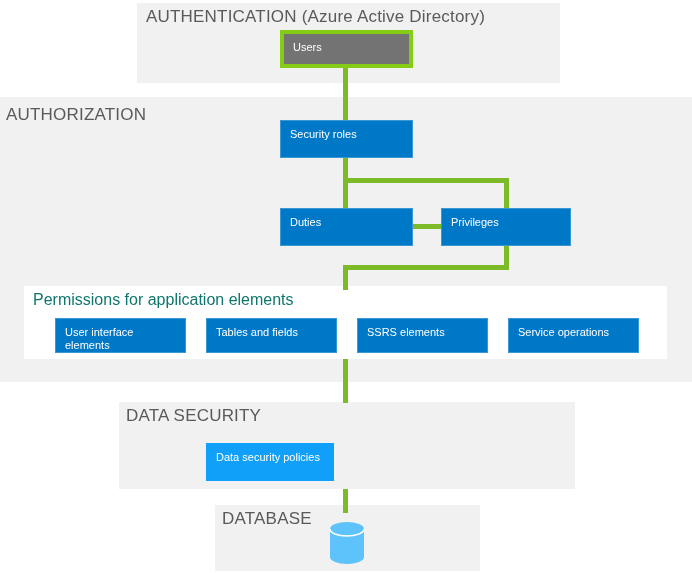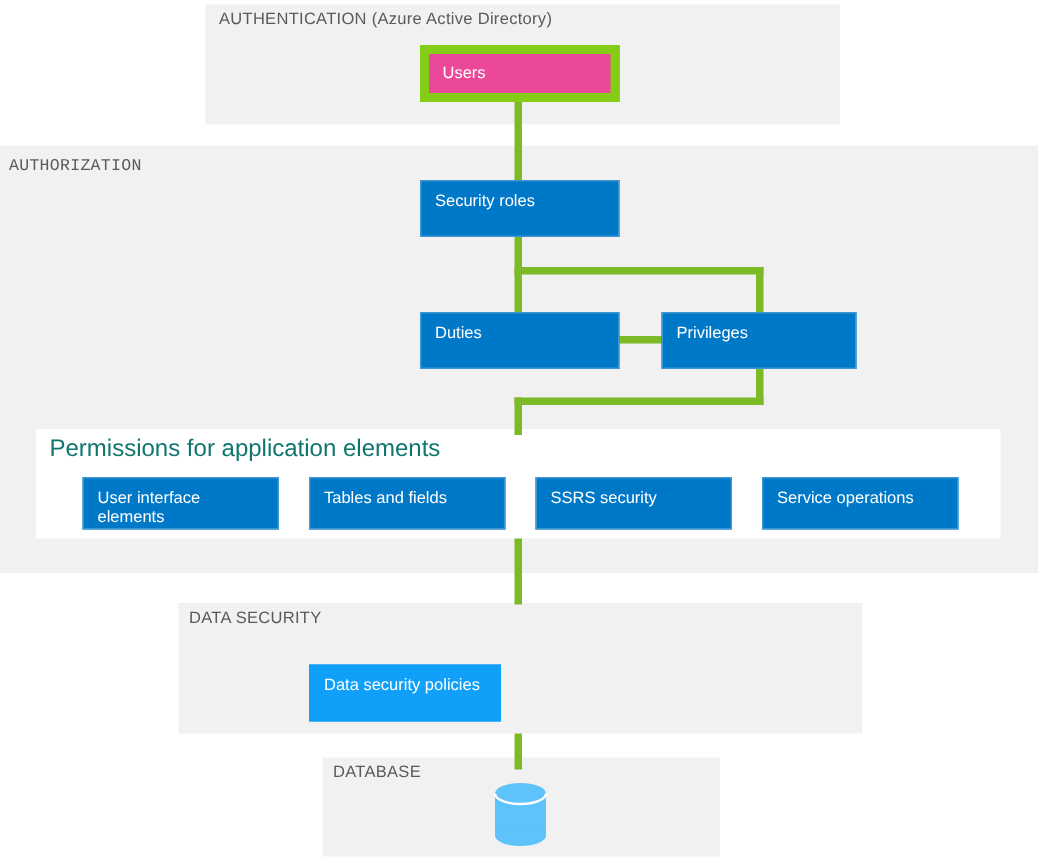--- a/index.html
+++ b/index.html
@@ -21,21 +21,21 @@
   }
 
   
   .panel {
     position: absolute;
     background: #f1f1f1;
     box-sizing: border-box;
   }
   .panel-label {
     position: absolute;
-    font-size: 11px;
+    font-size: 17px;
     letter-spacing: 0.2px;
     color: #5a5a5a;
     white-space: nowrap;
   }
   .card {
     position: absolute;
     background: #ffffff;
     box-sizing: border-box;
   }
   .card-label {
@@ -49,21 +49,21 @@
   .node {
     position: absolute;
     box-sizing: border-box;
     color: #ffffff;
     font-size: 11px;
     line-height: 13px;
     padding: 7px 9px 0 9px;
     overflow: hidden;
     z-index: 5;
   }
-  .node.dark   { background: #ec4899; border: 6px solid #84cc16; }
+  .node.dark   { background: #737373; border: 4px solid #84cc16; }
   .node.mid    { background: #0078c8; border: 1px solid #3b96d4; }
   .node.bright { background: #10a0fa; border: 1px solid #10a0fa; }
 
   
   .conn {
     position: absolute;
     background: #7cba28;
     z-index: 2;
   }
 
@@ -81,21 +81,21 @@
   <div class="panel" style="left:137px; top:3px; width:423px; height:80px;"></div>
   <div class="panel-label" style="left:146px; top:7px;">AUTHENTICATION (Azure Active Directory)</div>
 
   <div class="node dark" style="left:280px; top:30px; width:133px; height:38px;">
     <span>Users</span>
   </div>
 
   <div class="conn" style="left:343px; top:67px; width:5px; height:55px;"></div>
 
   <div class="panel" style="left:0px; top:97px; width:692px; height:285px;"></div>
-  <div class="panel-label" style="left:6px; top:105px;font-family:Liberation Mono, monospace;">AUTHORIZATION</div>
+  <div class="panel-label" style="left:6px; top:105px;">AUTHORIZATION</div>
 
   <div class="node mid" style="left:280px; top:120px; width:133px; height:38px;">
     <span>Security roles</span>
   </div>
 
   <div class="conn" style="left:343px; top:157px; width:5px; height:55px;"></div>
 
   <div class="conn" style="left:343px; top:178px; width:166px; height:5px;"></div>
 
   <div class="conn" style="left:504px; top:178px; width:5px; height:36px;"></div>
@@ -117,21 +117,21 @@
   <div class="card" style="left:24px; top:286px; width:643px; height:73px;"></div>
   <div class="card-label" style="left:33px; top:291px;">Permissions for application elements</div>
 
   <div class="node mid" style="left:55px; top:318px; width:131px; height:35px;">
     <span>User interface elements</span>
   </div>
   <div class="node mid" style="left:206px; top:318px; width:131px; height:35px;">
     <span>Tables and fields</span>
   </div>
   <div class="node mid" style="left:357px; top:318px; width:131px; height:35px;">
-    <span>SSRS security</span>
+    <span>SSRS elements</span>
   </div>
   <div class="node mid" style="left:508px; top:318px; width:131px; height:35px;">
     <span>Service operations</span>
   </div>
 
   <div class="conn" style="left:343px; top:359px; width:5px; height:44px;"></div>
 
   <div class="panel" style="left:119px; top:402px; width:456px; height:87px;"></div>
   <div class="panel-label" style="left:126px; top:406px;">DATA SECURITY</div>
 

